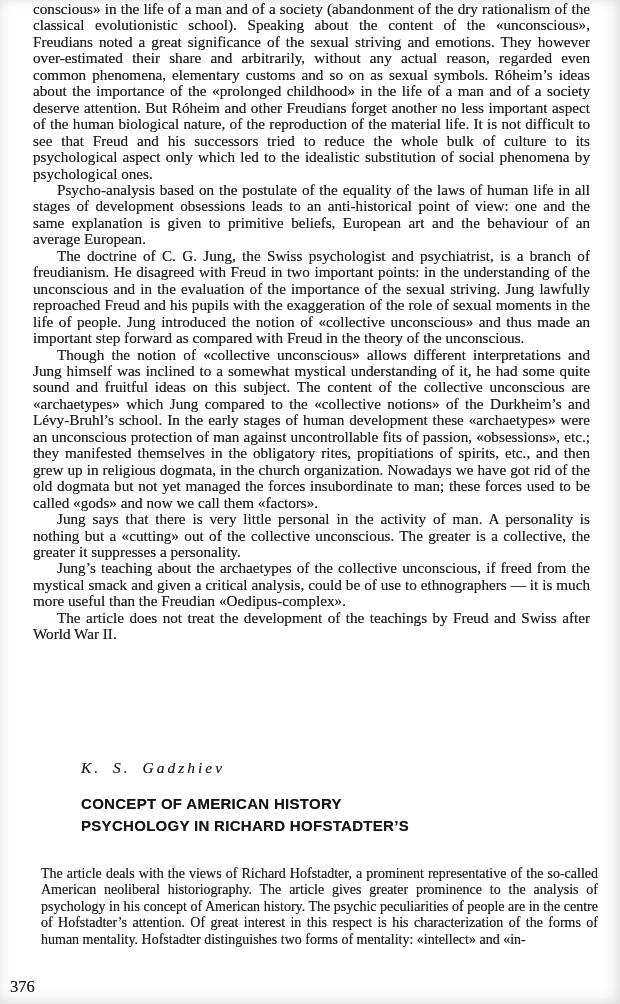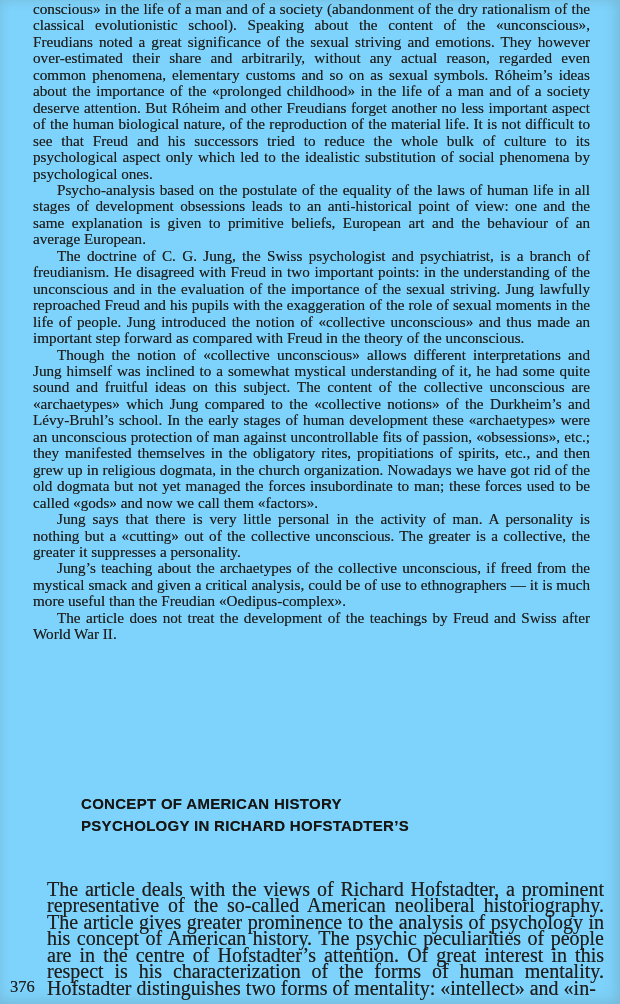--- a/index.html
+++ b/index.html
@@ -5,21 +5,21 @@
   * { margin: 0; padding: 0; box-sizing: border-box; }
   html, body { width: 620px; height: 1004px; }
   body {
     background: #d8d7d3;
     font-family: "Liberation Serif", serif;
   }
   .page {
     position: relative;
     width: 620px;
     height: 1004px;
-    background: #7dd3fc;
+    background: #ffffff;
     overflow: hidden;
     color: #201f1d;
   }
   
   .page::after {
     content: "";
     position: absolute;
     inset: 0;
     pointer-events: none;
     box-shadow: inset -4px -3px 14px rgba(90,88,82,0.18), inset 2px 2px 10px rgba(120,118,110,0.08);
@@ -57,29 +57,28 @@
     font-weight: bold;
     font-size: 15px;
     line-height: 22px;
     letter-spacing: 0.3px;
     color: #171614;
     text-shadow: 0 0 0.4px rgba(23,22,20,0.6);
   }
   .abstract {
     position: absolute;
     top: 866px;
-    left: 47px;
+    left: 41px;
     width: 557px;
-    font-size: 20px;
+    font-size: 14px;
     line-height: 16.45px;
     text-align: justify;
     hyphens: auto;
     -webkit-hyphens: auto;
     text-shadow: 0 0 0.4px rgba(32,31,29,0.65);
-    margin-top: 15px;
   }
   .page-number {
     position: absolute;
     top: 977px;
     left: 10px;
     font-size: 16.5px;
     color: #22211f;
     text-shadow: 0 0 0.4px rgba(32,31,29,0.6);
   }
 </style>
@@ -91,20 +90,21 @@
   <div class="text-block">
     <p class="para no-indent">conscious» in the life of a man and of a society (abandonment of the dry rationalism of the classical evolutionistic school). Speaking about the content of the «unconscious», Freudians noted a great significance of the sexual striving and emotions. They however over-estimated their share and arbitrarily, without any actual reason, regarded even common phenomena, elementary customs and so on as sexual symbols. Róheim’s ideas about the importance of the «prolonged childhood» in the life of a man and of a society deserve attention. But Róheim and other Freudians forget another no less important aspect of the human biological nature, of the reproduction of the material life. It is not difficult to see that Freud and his successors tried to reduce the whole bulk of culture to its psychological aspect only which led to the idealistic substitution of social phenomena by psychological ones.</p>
     <p class="para">Psycho-analysis based on the postulate of the equality of the laws of human life in all stages of development obsessions leads to an anti-historical point of view: one and the same explanation is given to primitive beliefs, European art and the behaviour of an average European.</p>
     <p class="para">The doctrine of C. G. Jung, the Swiss psychologist and psychiatrist, is a branch of freudianism. He disagreed with Freud in two important points: in the understanding of the unconscious and in the evaluation of the importance of the sexual striving. Jung lawfully reproached Freud and his pupils with the exaggeration of the role of sexual moments in the life of people. Jung introduced the notion of «collective unconscious» and thus made an important step forward as compared with Freud in the theory of the unconscious.</p>
     <p class="para">Though the notion of «collective unconscious» allows different interpretations and Jung himself was inclined to a somewhat mystical understanding of it, he had some quite sound and fruitful ideas on this subject. The content of the collective unconscious are «archaetypes» which Jung compared to the «collective notions» of the Durkheim’s and Lévy-Bruhl’s school. In the early stages of human development these «archaetypes» were an unconscious protection of man against uncontrollable fits of passion, «obsessions», etc.; they manifested themselves in the obligatory rites, propitiations of spirits, etc., and then grew up in religious dogmata, in the church organization. Nowadays we have got rid of the old dogmata but not yet managed the forces insubordinate to man; these forces used to be called «gods» and now we call them «factors».</p>
     <p class="para">Jung says that there is very little personal in the activity of man. A personality is nothing but a «cutting» out of the collective unconscious. The greater is a collective, the greater it suppresses a personality.</p>
     <p class="para">Jung’s teaching about the archaetypes of the collective unconscious, if freed from the mystical smack and given a critical analysis, could be of use to ethnographers — it is much more useful than the Freudian «Oedipus-complex».</p>
     <p class="para">The article does not treat the development of the teachings by Freud and Swiss after World War II.</p>
   </div>
 
+  <div class="author">K. S. Gadzhiev</div>
 
   <div class="heading">
     <div>CONCEPT OF AMERICAN HISTORY</div>
     <div>PSYCHOLOGY IN RICHARD HOFSTADTER’S</div>
   </div>
 
   <p class="abstract">The article deals with the views of Richard Hofstadter, a prominent representative of the so-called American neoliberal historiography. The article gives greater prominence to the analysis of psychology in his concept of American history. The psychic peculiarities of people are in the centre of Hofstadter’s attention. Of great interest in this respect is his characterization of the forms of human mentality. Hofstadter distinguishes two forms of mentality: «intellect» and «in-</p>
 
   <div class="page-number">376</div>
 

